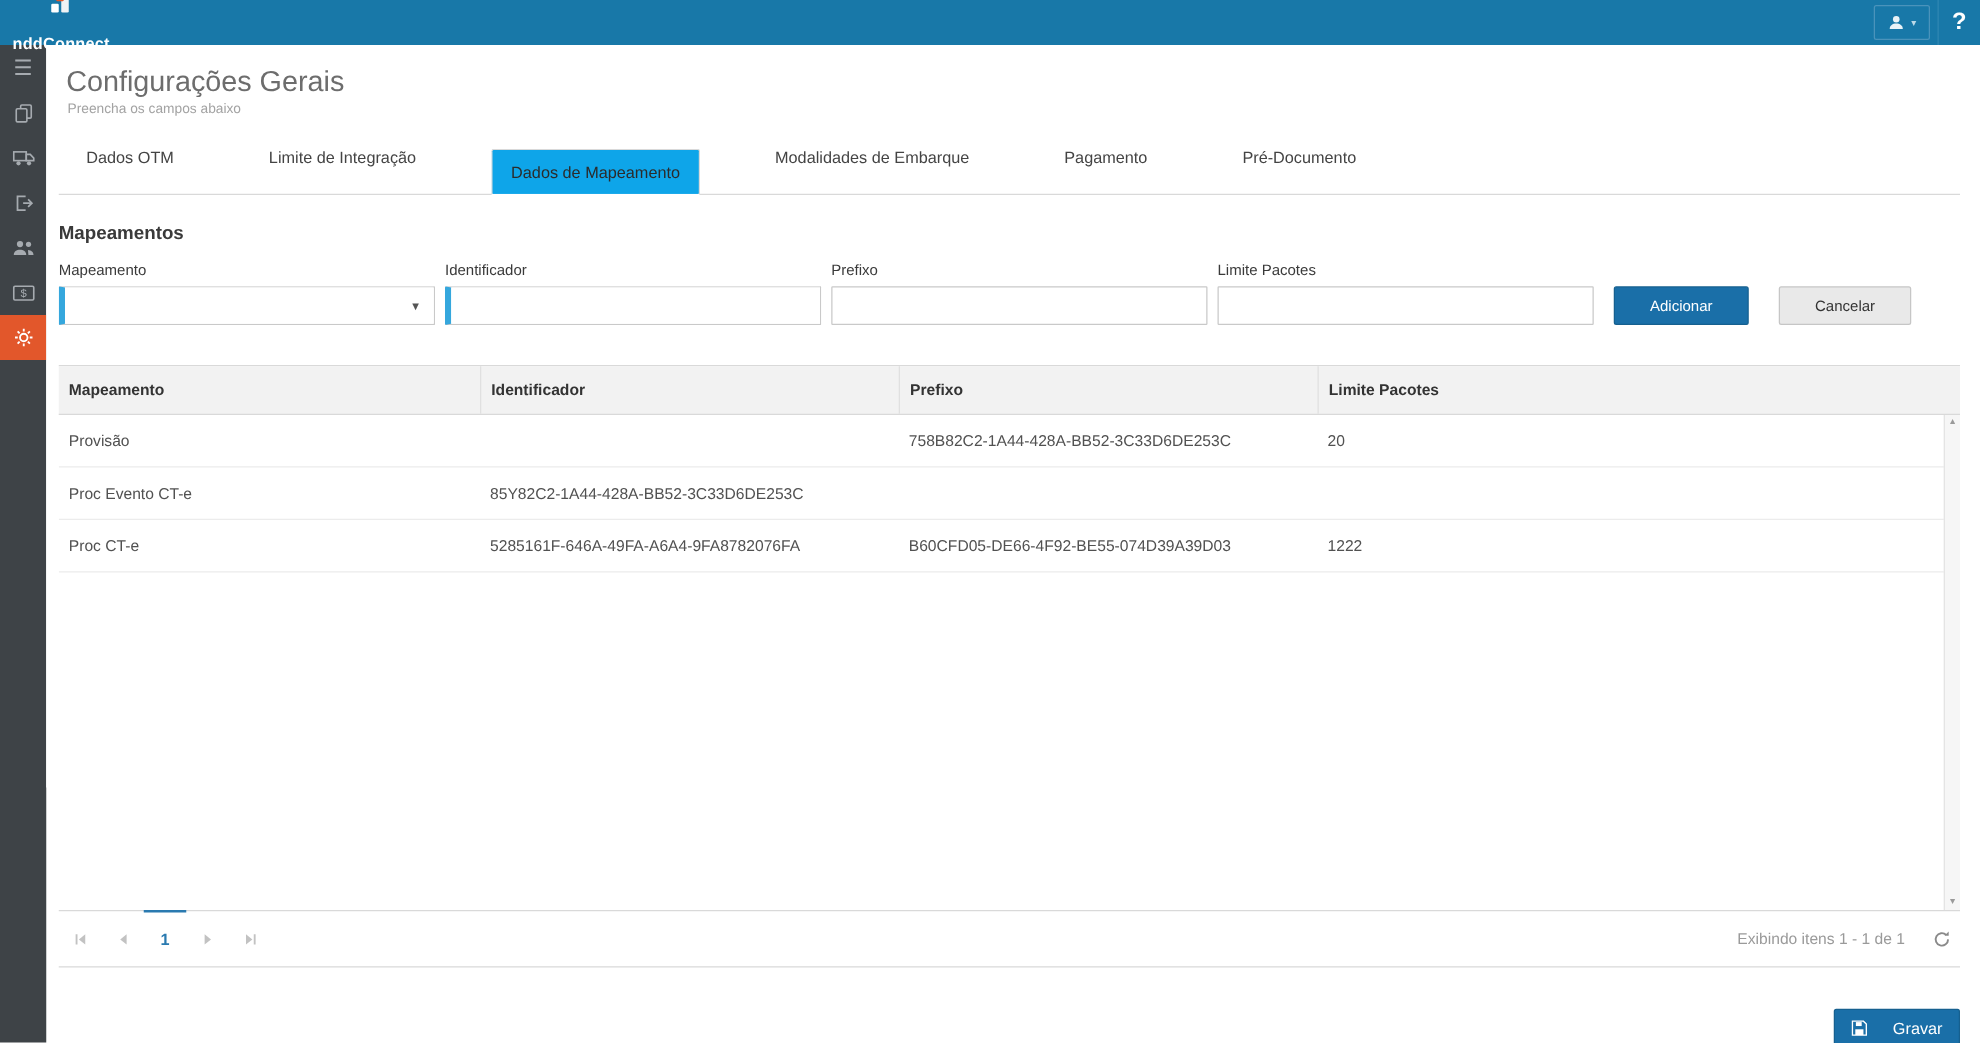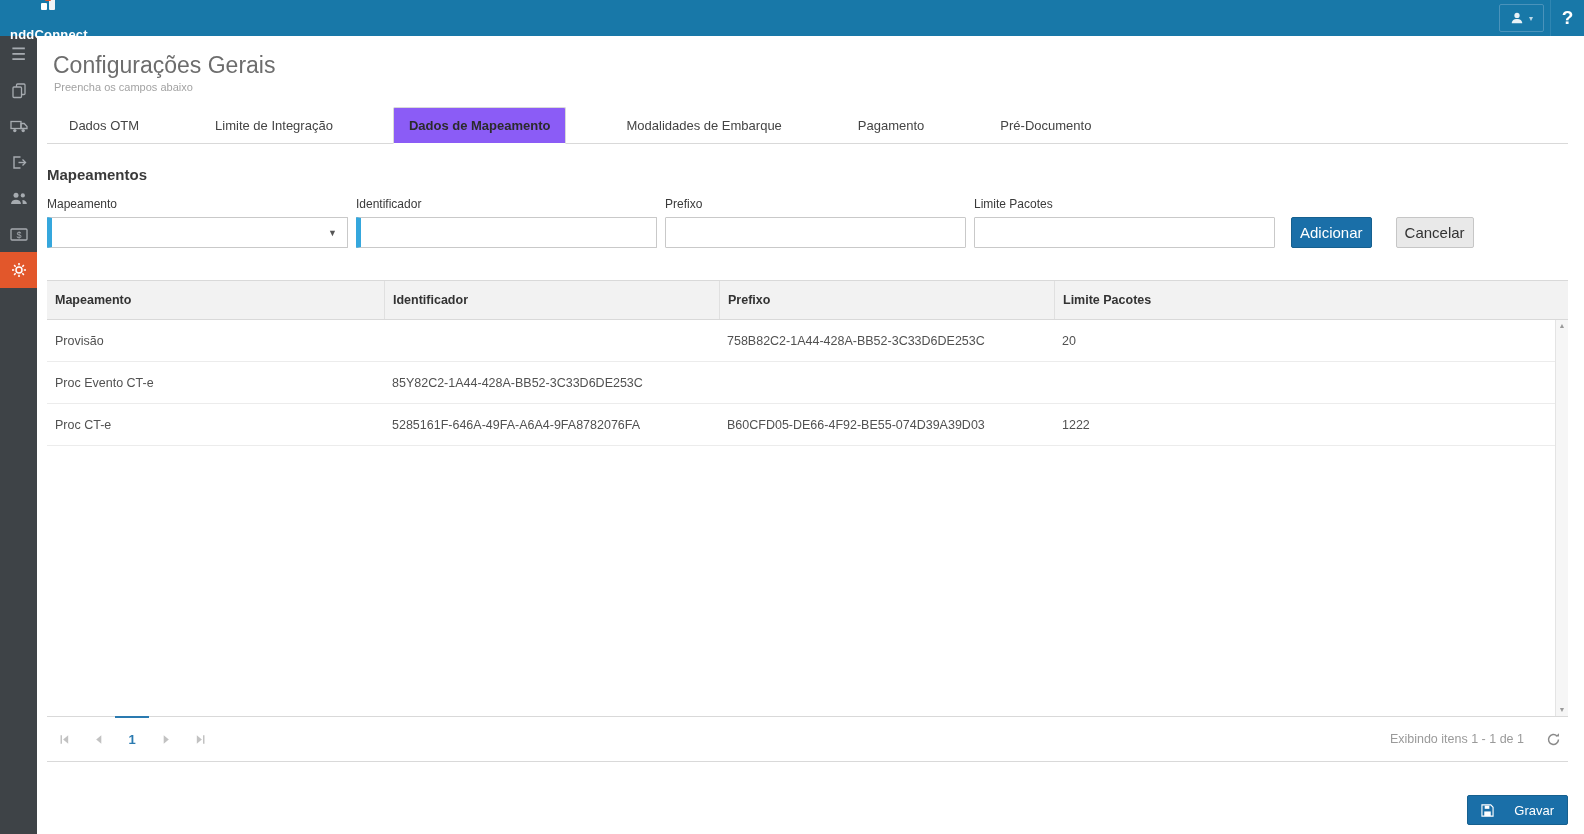--- a/index.html
+++ b/index.html
@@ -31,37 +31,37 @@
   .main { position:absolute; top:36px; left:37px; width:1547px; height:594px;
           background:#fff; padding:10px 16px 0 10px; }
   .page-title { font-size:23px; font-weight:400; color:#6d6d6d; margin:6px 0 2px 6px; }
   .page-subtitle { font-size:11px; color:#a3a3a3; margin:2px 0 0 7px; }
 
   
   .tabs { display:flex; margin-top:14px; border-bottom:1px solid #d9d9d9; padding-left:6px;gap:44px; }
   .tab { padding:10px 15px; font-size:13px; color:#444; cursor:pointer;
          border:1px solid transparent; border-bottom:none; margin-bottom:-1px;
          border-radius:2px 2px 0 0; white-space:nowrap; }
-  .tab.active { border-color:#d9d9d9; background:#8b5cf6; font-weight:bold; color:#2b2b2b;
-                border-bottom:1px solid #fff; }
+  .tab.active { border-color:#d9d9d9; background:#0ea5e9; font-weight:normal; color:#2b2b2b;
+                border-bottom:1px solid #fff;margin-top:12px; }
 
   
   .section-heading { font-size:15px; font-weight:bold; color:#3a3a3a; margin:22px 0 14px 0; }
 
   
   .form-row { display:flex; align-items:flex-end; }
   .field { width:301px; margin-right:8px; }
   .field label { display:block; font-size:12px; color:#3a3a3a; margin-bottom:6px; }
   .control { height:31px; border:1px solid #c9c9c9; background:#fff; width:100%;
              font-size:13px; color:#333; padding:0 8px; border-radius:1px; }
   .control.required { border-left:5px solid #35a7dd; }
   .select-control { display:flex; align-items:center; justify-content:space-between; cursor:pointer; }
   .select-caret { font-size:9px; color:#555; padding-right:2px; }
-  .btn { height:31px; font-size:15px; border-radius:2px; cursor:pointer; border:1px solid transparent;
-         padding:0 8px; }
+  .btn { height:31px; font-size:12px; border-radius:2px; cursor:pointer; border:1px solid transparent;
+         padding:0 28px; }
   .btn-primary { background:#1a6fa8; border-color:#16608f; color:#fff; margin-left:8px; }
   .btn-default { background:#e9e9e9; border-color:#c6c6c6; color:#333; margin-left:24px; }
 
   
   .grid { margin-top:32px; border-top:1px solid #d9d9d9; }
   .grid-header { display:flex; background:#f2f2f2; border-bottom:1px solid #d9d9d9; }
   .grid-header .hcell { font-size:12.5px; font-weight:bold; color:#333; padding:12px 8px;
                         border-left:1px solid #e0e0e0; }
   .grid-header .hcell:first-child { border-left:none; }
   .col-1 { width:337px; } .col-2 { width:335px; } .col-3 { width:335px; } .col-4 { width:497px; }

